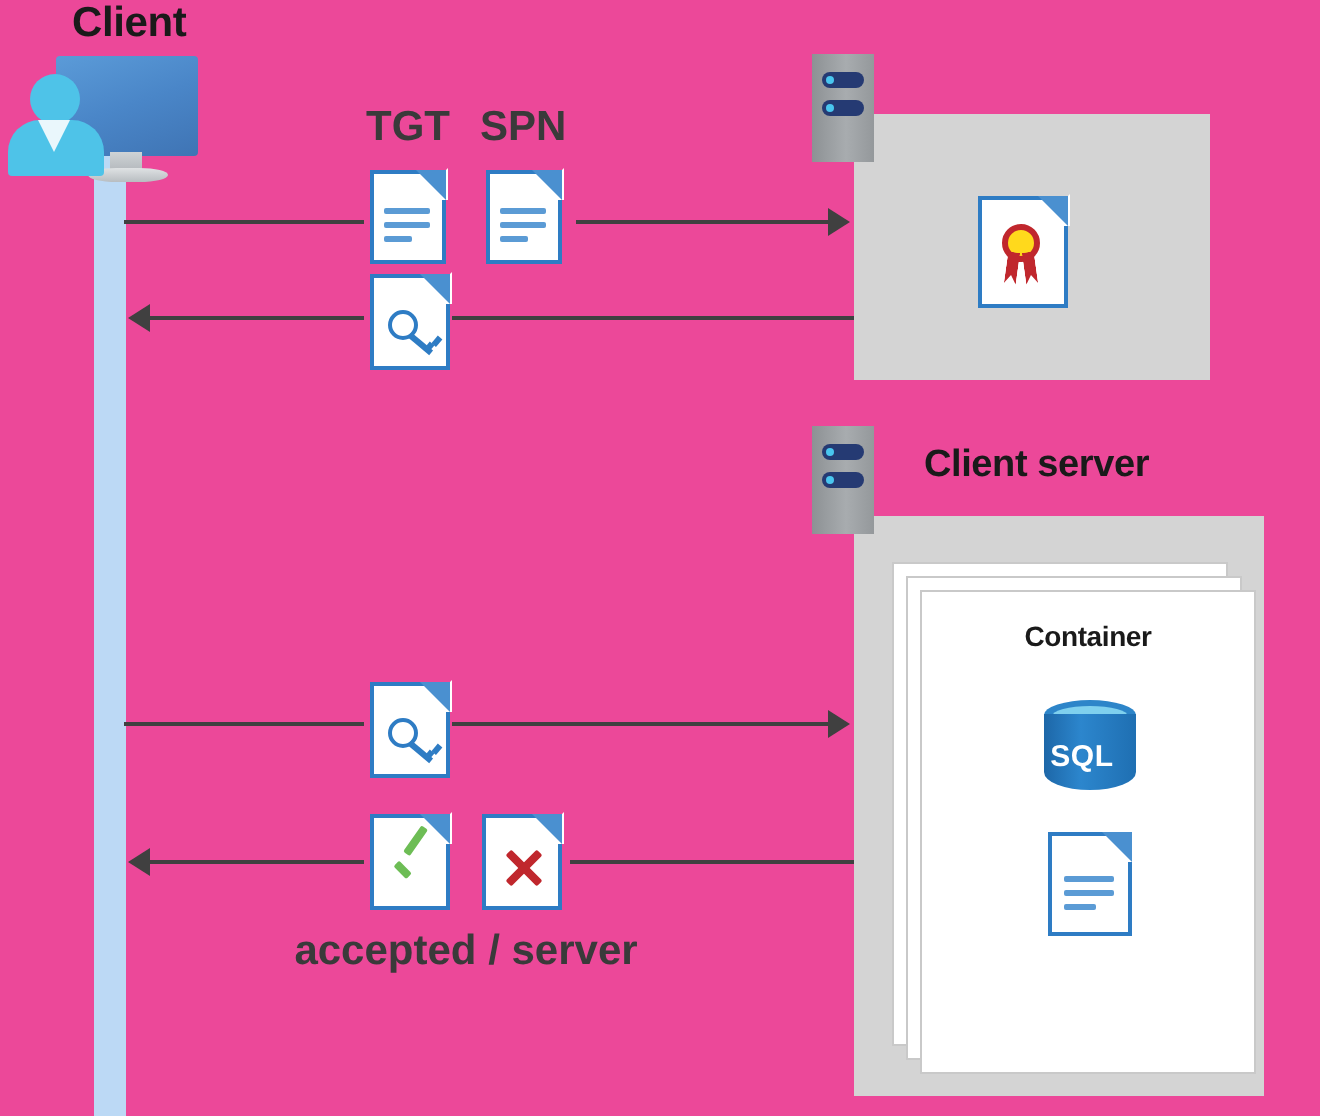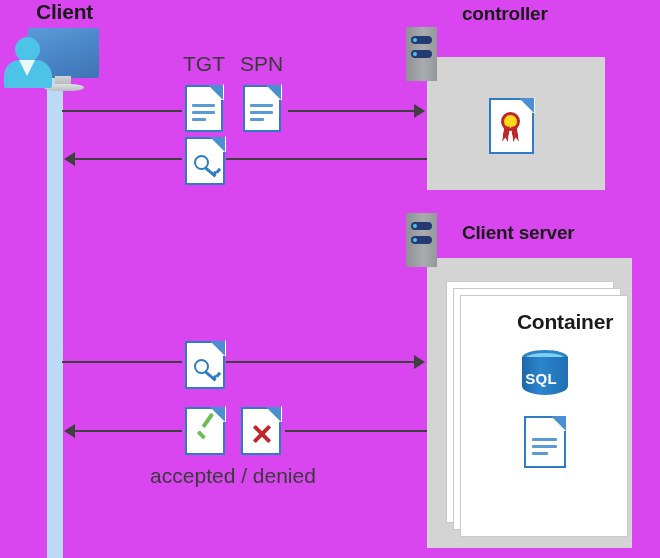--- a/index.html
+++ b/index.html
@@ -8,33 +8,34 @@
     background: #ffffff;
   }
   body {
     font-family: "Liberation Sans", sans-serif;
     -webkit-font-smoothing: antialiased;
   }
   #canvas {
     position: relative;
     width: 660px;
     height: 558px;
-    background: #d946ef;
+    background: #ec4899;
     overflow: hidden;
   }
 
   
   .abs { position: absolute; }
   .label-bold {
     font-weight: bold;
     color: #1a1a1a;
     letter-spacing: -0.2px;
   }
   .label-plain {
     color: #3a3a3a;
+    font-weight: bold;
   }
 
   
   #client-lifeline {
     left: 47px;
     top: 60px;
     width: 16px;
     height: 498px;
     background: #bcd9f5;
   }
@@ -343,21 +344,20 @@
   <div class="abs server-icon" style="left:406px;top:27px;">
     <div class="body"></div>
     <div class="bar" style="top:9px;">
         <div class="led"></div>
       </div>
     <div class="bar" style="top:23px;">
         <div class="led"></div>
       </div>
   </div>
   <div class="abs label-bold" style="left:462px;top:2px;font-size:19px;line-height:24px;">
-    <div>controller</div>
   </div>
 
   <div class="doc" style="left:489px;top:98px;width:45px;height:56px;">
     <div class="page"></div>
     <div class="corner-cut"></div>
     <div class="fold"></div>
     <div class="cert-glyph">
       <div class="seal"></div>
       <div class="ribbon-l"></div>
       <div class="ribbon-r"></div>
@@ -373,21 +373,21 @@
     <div class="bar" style="top:23px;">
         <div class="led"></div>
       </div>
   </div>
   <div class="abs label-bold" style="left:462px;top:222px;font-size:19px;">Client server</div>
 
   <div class="card" style="left:446px;top:281px;width:168px;height:242px;"></div>
   <div class="card" style="left:453px;top:288px;width:168px;height:242px;"></div>
   <div class="card" style="left:460px;top:295px;width:168px;height:242px;"></div>
 
-  <div class="abs label-bold" style="left:481px;top:310px;width:168px;text-align:center;font-size:21px;">Container</div>
+  <div class="abs label-bold" style="left:460px;top:310px;width:168px;text-align:center;font-size:14px;">Container</div>
 
   <div class="abs" id="sql-db">
     <div class="db-top"></div>
     <div class="db-top-inner"></div>
     <div class="db-body"></div>
     <div class="db-text">SQL</div>
   </div>
 
   <div class="doc" style="left:524px;top:416px;width:42px;height:52px;">
     <div class="page"></div>
@@ -465,15 +465,15 @@
     <div class="check-glyph"></div>
   </div>
 
   <div class="doc" style="left:241px;top:407px;width:40px;height:48px;">
     <div class="page"></div>
     <div class="corner-cut"></div>
     <div class="fold"></div>
     <div class="cross-glyph"></div>
   </div>
 
-  <div class="abs label-plain" style="left:100px;top:464px;width:266px;text-align:center;font-size:21px;">accepted / denied</div>
+  <div class="abs label-plain" style="left:100px;top:464px;width:266px;text-align:center;font-size:21px;">accepted / server</div>
 
 </div>
 
 </body></html>

